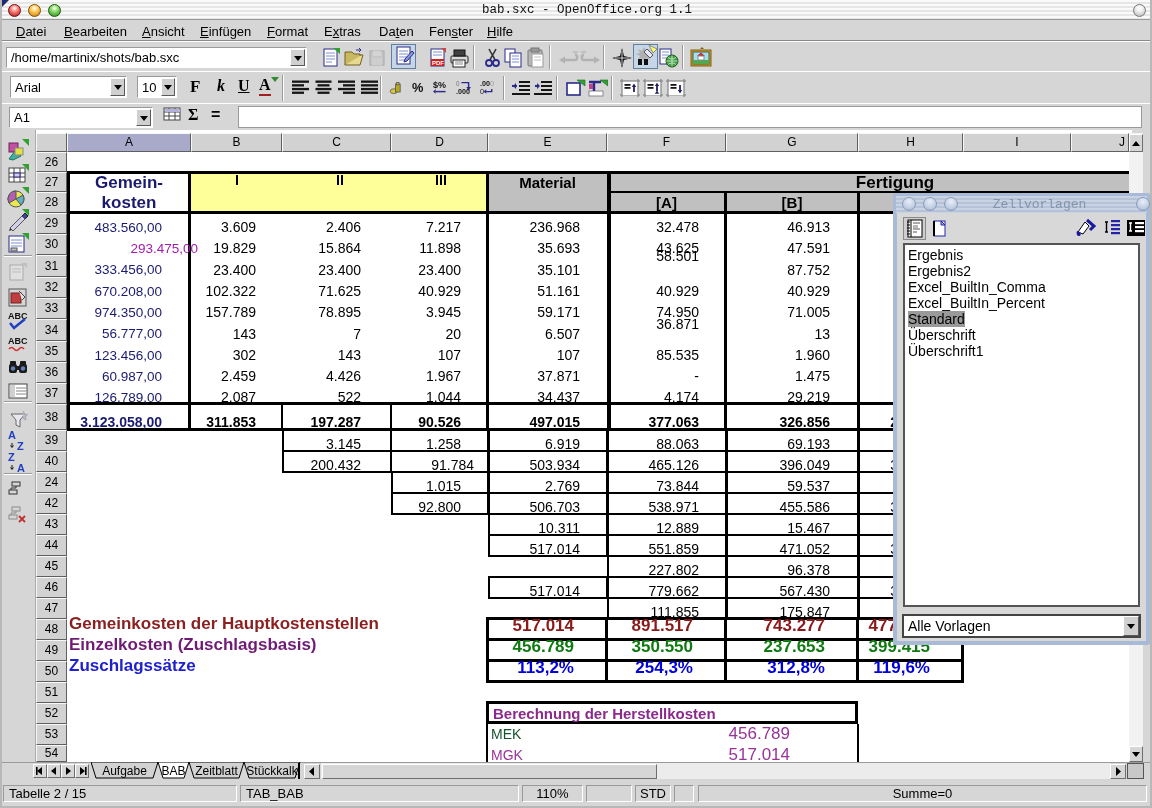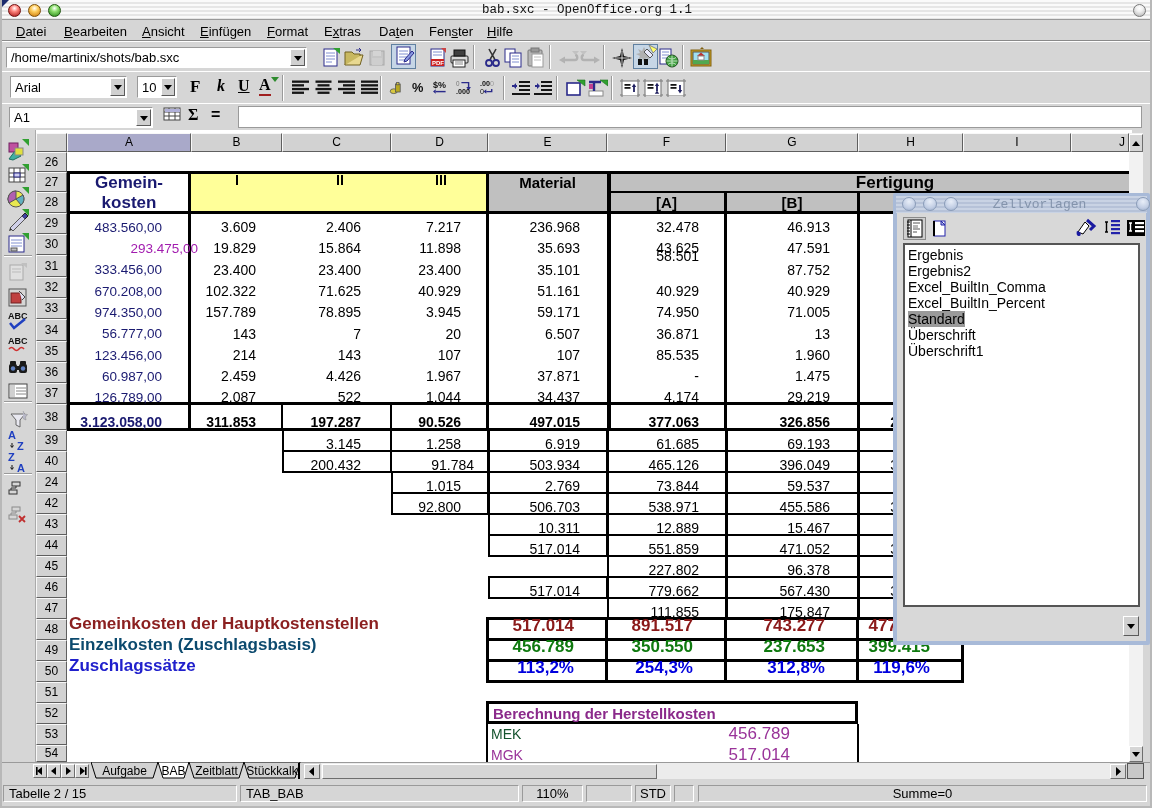--- a/index.html
+++ b/index.html
@@ -248,24 +248,24 @@
 <div class="num" style="left:282px;top:302px;width:79px;line-height:21px;">78.895</div>
 <div class="num" style="left:391px;top:302px;width:70px;line-height:21px;">3.945</div>
 <div class="num" style="left:488px;top:302px;width:92px;line-height:21px;">59.171</div>
 <div class="num" style="left:607px;top:302px;width:92px;line-height:21px;">74.950</div>
 <div class="num" style="left:726px;top:302px;width:104px;line-height:21px;">71.005</div>
 <div class="num" style="left:67px;top:323px;width:95px;line-height:22px;color:#1a1a70;font-size:13.5px;">56.777,00</div>
 <div class="num" style="left:191px;top:323px;width:65px;line-height:22px;">143</div>
 <div class="num" style="left:282px;top:323px;width:79px;line-height:22px;">7</div>
 <div class="num" style="left:391px;top:323px;width:70px;line-height:22px;">20</div>
 <div class="num" style="left:488px;top:323px;width:92px;line-height:22px;">6.507</div>
-<div class="num" style="left:607px;top:323px;width:92px;line-height:22px;">36.871</div>
+<div class="num" style="left:607px;top:313px;width:92px;line-height:22px;">36.871</div>
 <div class="num" style="left:726px;top:323px;width:104px;line-height:22px;">13</div>
 <div class="num" style="left:67px;top:345px;width:95px;line-height:21px;color:#1a1a70;font-size:13.5px;">123.456,00</div>
-<div class="num" style="left:191px;top:345px;width:65px;line-height:21px;">214</div>
+<div class="num" style="left:191px;top:345px;width:65px;line-height:21px;">302</div>
 <div class="num" style="left:282px;top:345px;width:79px;line-height:21px;">143</div>
 <div class="num" style="left:391px;top:345px;width:70px;line-height:21px;">107</div>
 <div class="num" style="left:488px;top:345px;width:92px;line-height:21px;">107</div>
 <div class="num" style="left:607px;top:345px;width:92px;line-height:21px;">85.535</div>
 <div class="num" style="left:726px;top:345px;width:104px;line-height:21px;">1.960</div>
 <div class="num" style="left:67px;top:366px;width:95px;line-height:21px;color:#1a1a70;font-size:13.5px;">60.987,00</div>
 <div class="num" style="left:191px;top:366px;width:65px;line-height:21px;">2.459</div>
 <div class="num" style="left:282px;top:366px;width:79px;line-height:21px;">4.426</div>
 <div class="num" style="left:391px;top:366px;width:70px;line-height:21px;">1.967</div>
 <div class="num" style="left:488px;top:366px;width:92px;line-height:21px;">37.871</div>
@@ -282,21 +282,21 @@
 <div class="num" style="left:191px;top:409px;width:65px;line-height:26px;font-weight:bold;font-size:14px;">311.853</div>
 <div class="num" style="left:282px;top:409px;width:79px;line-height:26px;font-weight:bold;font-size:14px;">197.287</div>
 <div class="num" style="left:391px;top:409px;width:70px;line-height:26px;font-weight:bold;font-size:14px;">90.526</div>
 <div class="num" style="left:488px;top:409px;width:92px;line-height:26px;font-weight:bold;font-size:14px;">497.015</div>
 <div class="num" style="left:607px;top:409px;width:92px;line-height:26px;font-weight:bold;font-size:14px;">377.063</div>
 <div class="num" style="left:726px;top:409px;width:104px;line-height:26px;font-weight:bold;font-size:14px;">326.856</div>
 <div class="num" style="left:858px;top:409px;width:75px;line-height:26px;font-weight:bold;font-size:14px;">28.919</div>
 <div class="num" style="left:282px;top:434px;width:79px;line-height:21px;">3.145</div>
 <div class="num" style="left:391px;top:434px;width:70px;line-height:21px;">1.258</div>
 <div class="num" style="left:488px;top:434px;width:92px;line-height:21px;">6.919</div>
-<div class="num" style="left:607px;top:434px;width:92px;line-height:21px;">61.685</div>
+<div class="num" style="left:607px;top:434px;width:92px;line-height:21px;">88.063</div>
 <div class="num" style="left:726px;top:434px;width:104px;line-height:21px;">69.193</div>
 <div class="num" style="left:282px;top:455px;width:79px;line-height:21px;">200.432</div>
 <div class="num" style="left:391px;top:455px;width:70px;line-height:21px;margin-left:13px;">91.784</div>
 <div class="num" style="left:488px;top:455px;width:92px;line-height:21px;">503.934</div>
 <div class="num" style="left:607px;top:455px;width:92px;line-height:21px;">465.126</div>
 <div class="num" style="left:726px;top:455px;width:104px;line-height:21px;">396.049</div>
 <div class="num" style="left:858px;top:455px;width:75px;line-height:21px;">32.345</div>
 <div class="num" style="left:391px;top:476px;width:70px;line-height:21px;">1.015</div>
 <div class="num" style="left:488px;top:476px;width:92px;line-height:21px;">2.769</div>
 <div class="num" style="left:607px;top:476px;width:92px;line-height:21px;">73.844</div>
@@ -315,21 +315,21 @@
 <div class="num" style="left:858px;top:539px;width:75px;line-height:21px;">39.415</div>
 <div class="num" style="left:607px;top:560px;width:92px;line-height:21px;">227.802</div>
 <div class="num" style="left:726px;top:560px;width:104px;line-height:21px;">96.378</div>
 <div class="num" style="left:488px;top:581px;width:92px;line-height:21px;">517.014</div>
 <div class="num" style="left:607px;top:581px;width:92px;line-height:21px;">779.662</div>
 <div class="num" style="left:726px;top:581px;width:104px;line-height:21px;">567.430</div>
 <div class="num" style="left:858px;top:581px;width:75px;line-height:21px;">36.754</div>
 <div class="num" style="left:607px;top:602px;width:92px;line-height:21px;">111.855</div>
 <div class="num" style="left:726px;top:602px;width:104px;line-height:21px;">175.847</div>
 <div class="abs" style="left:69px;top:613px;font-size:17px;font-weight:bold;color:#8b2020;line-height:21px;white-space:nowrap">Gemeinkosten der Hauptkostenstellen</div>
-<div class="abs" style="left:69px;top:634px;font-size:17px;font-weight:bold;color:#0c4a6e;line-height:21px;white-space:nowrap">Einzelkosten (Zuschlagsbasis)</div>
+<div class="abs" style="left:69px;top:634px;font-size:17px;font-weight:bold;color:#701a75;line-height:21px;white-space:nowrap">Einzelkosten (Zuschlagsbasis)</div>
 <div class="abs" style="left:69px;top:655px;font-size:17px;font-weight:bold;color:#2020cc;line-height:21px;white-space:nowrap">Zuschlagssätze</div>
 <div class="num" style="left:488px;top:615px;width:86px;line-height:21px;color:#8b1a1a;font-weight:bold;font-size:17px;">517.014</div>
 <div class="num" style="left:607px;top:615px;width:86px;line-height:21px;color:#8b1a1a;font-weight:bold;font-size:17px;">891.517</div>
 <div class="num" style="left:726px;top:615px;width:99px;line-height:21px;color:#8b1a1a;font-weight:bold;font-size:17px;">743.277</div>
 <div class="num" style="left:858px;top:615px;width:72px;line-height:21px;color:#8b1a1a;font-weight:bold;font-size:17px;">477.942</div>
 <div class="num" style="left:488px;top:636px;width:86px;line-height:21px;color:#0f7a0f;font-weight:bold;font-size:17px;">456.789</div>
 <div class="num" style="left:607px;top:636px;width:86px;line-height:21px;color:#0f7a0f;font-weight:bold;font-size:17px;">350.550</div>
 <div class="num" style="left:726px;top:636px;width:99px;line-height:21px;color:#0f7a0f;font-weight:bold;font-size:17px;">237.653</div>
 <div class="num" style="left:858px;top:636px;width:72px;line-height:21px;color:#0f7a0f;font-weight:bold;font-size:17px;">399.415</div>
 <div class="num" style="left:488px;top:657px;width:86px;line-height:21px;color:#0000dd;font-weight:bold;font-size:17px;">113,2%</div>
@@ -452,20 +452,23 @@
 <path d="M3 4 h3 M4.5 4 v8 M3 12 h3" stroke="#fff" stroke-width="1.4" fill="none"></path>
     </svg>
 <div class="abs" style="left:6px;top:46px;width:237px;height:364px;background:#fff;border:2px solid #555"></div>
 <div class="abs" style="left:11px;top:50px;font-size:14px;line-height:16px;white-space:nowrap"><span style="display:inline-block;">Ergebnis</span></div>
 <div class="abs" style="left:11px;top:66px;font-size:14px;line-height:16px;white-space:nowrap"><span style="display:inline-block;">Ergebnis2</span></div>
 <div class="abs" style="left:11px;top:82px;font-size:14px;line-height:16px;white-space:nowrap"><span style="display:inline-block;">Excel_BuiltIn_Comma</span></div>
 <div class="abs" style="left:11px;top:98px;font-size:14px;line-height:16px;white-space:nowrap"><span style="display:inline-block;">Excel_BuiltIn_Percent</span></div>
 <div class="abs" style="left:11px;top:114px;font-size:14px;line-height:16px;white-space:nowrap"><span style="background:#9a9a9a;display:inline-block;">Standard</span></div>
 <div class="abs" style="left:11px;top:130px;font-size:14px;line-height:16px;white-space:nowrap"><span style="display:inline-block;">Überschrift</span></div>
 <div class="abs" style="left:11px;top:146px;font-size:14px;line-height:16px;white-space:nowrap"><span style="display:inline-block;">Überschrift1</span></div>
+<div class="abs" style="left:5px;top:417px;width:239px;height:24px;background:#fff;border:2px solid #444">
+      <div class="abs" style="left:4px;top:2px;font-size:14px">Alle Vorlagen</div>
+    </div>
 <div class="cbtn" style="left:226px;top:419px;width:16px;height:20px"></div>
 </div>
 <svg class="abs" style="left:320px;top:47px" width="22" height="22" viewBox="0 0 22 22">
     <rect x="4" y="2" width="13" height="17" fill="#fff" stroke="#2a2a8a"></rect>
     <g stroke="#8090d0">
       <line x1="6" y1="6" x2="15" y2="6"></line>
       <line x1="6" y1="9" x2="15" y2="9"></line>
       <line x1="6" y1="12" x2="15" y2="12"></line>
       <line x1="6" y1="15" x2="12" y2="15"></line>
     </g>

